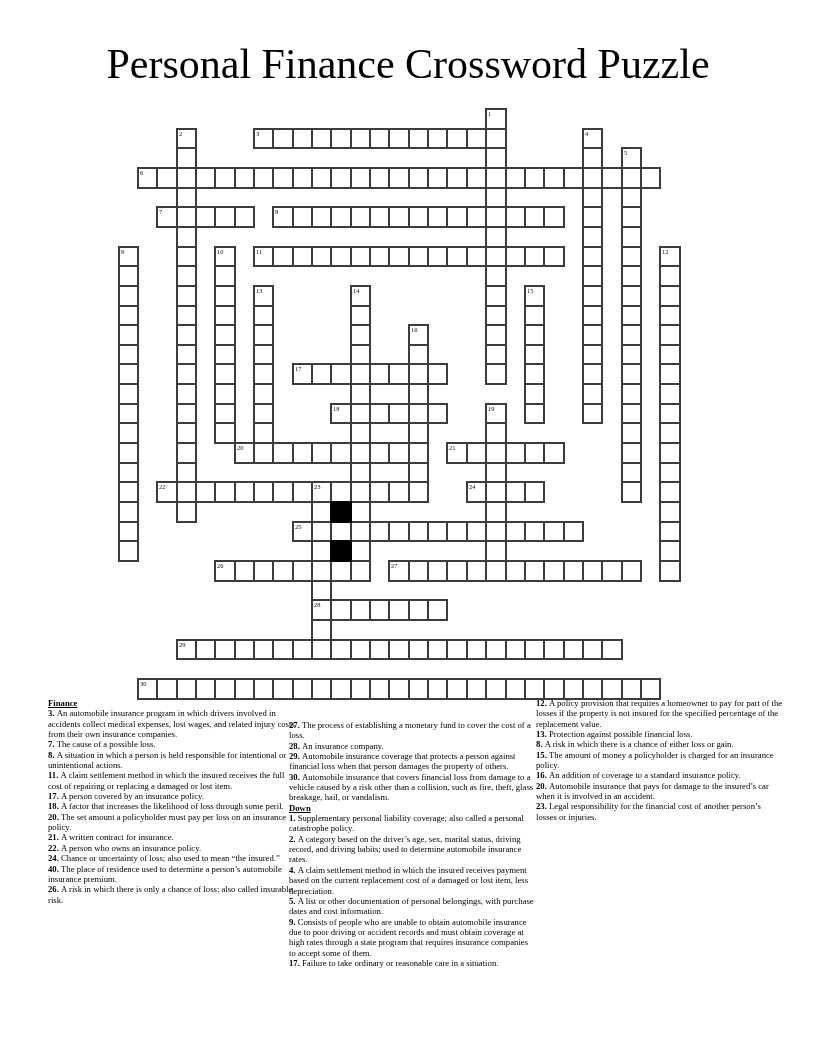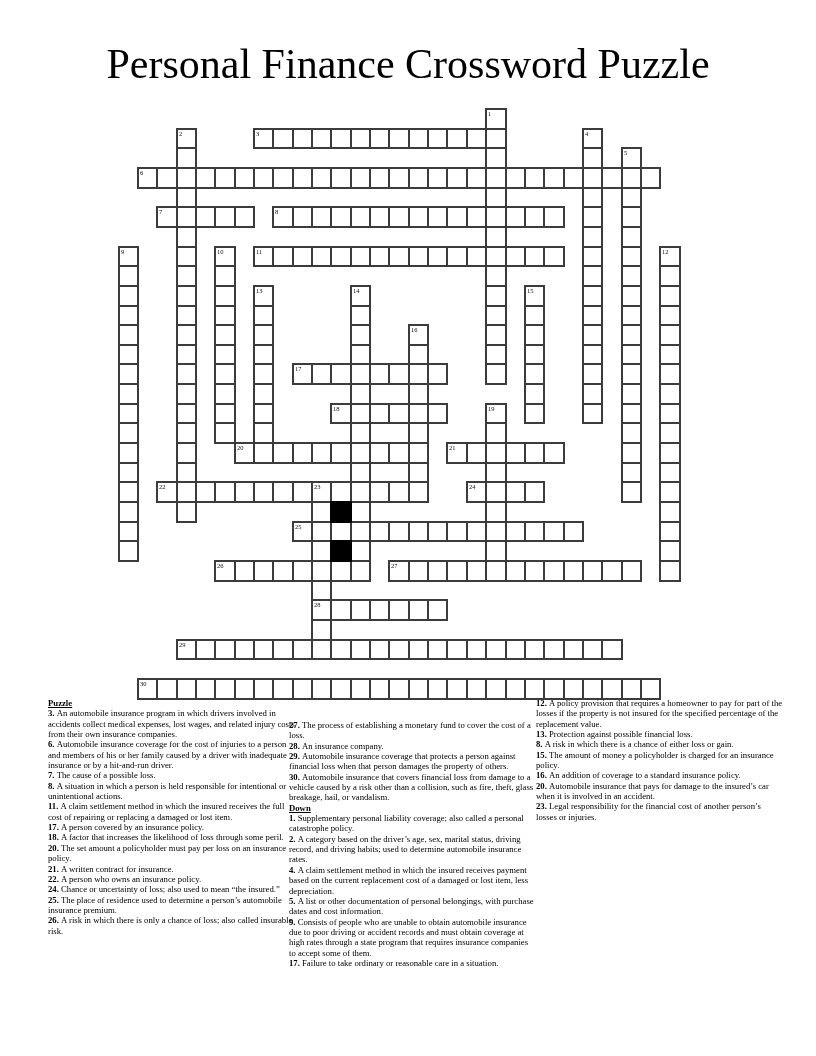--- a/index.html
+++ b/index.html
@@ -437,33 +437,32 @@
       <div class="cell" style="left: 563px; top: 678px; width: 21px; height: 22px;"></div>
       <div class="cell" style="left: 582px; top: 678px; width: 21px; height: 22px;"></div>
       <div class="cell" style="left: 601px; top: 678px; width: 22px; height: 22px;"></div>
       <div class="cell" style="left: 621px; top: 678px; width: 21px; height: 22px;"></div>
       <div class="cell" style="left: 640px; top: 678px; width: 21px; height: 22px;"></div>
       <div class="cell black" style="left: 330px; top: 501px; width: 22px; height: 22px;"></div>
       <div class="cell black" style="left: 330px; top: 540px; width: 22px; height: 22px;"></div>
     </div>
   <div id="clues">
       <div class="cluecol" style="left: 48px; top: 698px;">
-        <p class="cluehead">Puzzle</p>
+        <p class="cluehead">Finance</p>
         <p class="clue"><b>3. </b>An automobile insurance program in which drivers involved in accidents collect medical expenses, lost wages, and related injury costs from their own insurance companies.</p>
-        <p class="clue"><b>6. </b>Automobile insurance coverage for the cost of injuries to a person and members of his or her family caused by a driver with inadequate insurance or by a hit-and-run driver.</p>
         <p class="clue"><b>7. </b>The cause of a possible loss.</p>
         <p class="clue"><b>8. </b>A situation in which a person is held responsible for intentional or unintentional actions.</p>
         <p class="clue"><b>11. </b>A claim settlement method in which the insured receives the full cost of repairing or replacing a damaged or lost item.</p>
         <p class="clue"><b>17. </b>A person covered by an insurance policy.</p>
         <p class="clue"><b>18. </b>A factor that increases the likelihood of loss through some peril.</p>
         <p class="clue"><b>20. </b>The set amount a policyholder must pay per loss on an insurance policy.</p>
         <p class="clue"><b>21. </b>A written contract for insurance.</p>
         <p class="clue"><b>22. </b>A person who owns an insurance policy.</p>
         <p class="clue"><b>24. </b>Chance or uncertainty of loss; also used to mean “the insured.”</p>
-        <p class="clue"><b>25. </b>The place of residence used to determine a person’s automobile insurance premium.</p>
+        <p class="clue"><b>40. </b>The place of residence used to determine a person’s automobile insurance premium.</p>
         <p class="clue"><b>26. </b>A risk in which there is only a chance of loss; also called insurable risk.</p>
       </div>
       <div class="cluecol" style="left: 289px; top: 720px;">
         <p class="clue"><b>27. </b>The process of establishing a monetary fund to cover the cost of a loss.</p>
         <p class="clue"><b>28. </b>An insurance company.</p>
         <p class="clue"><b>29. </b>Automobile insurance coverage that protects a person against financial loss when that person damages the property of others.</p>
         <p class="clue"><b>30. </b>Automobile insurance that covers financial loss from damage to a vehicle caused by a risk other than a collision, such as fire, theft, glass breakage, hail, or vandalism.</p>
         <p class="cluehead">Down</p>
         <p class="clue"><b>1. </b>Supplementary personal liability coverage; also called a personal catastrophe policy.</p>
         <p class="clue"><b>2. </b>A category based on the driver’s age, sex, marital status, driving record, and driving habits; used to determine automobile insurance rates.</p>

